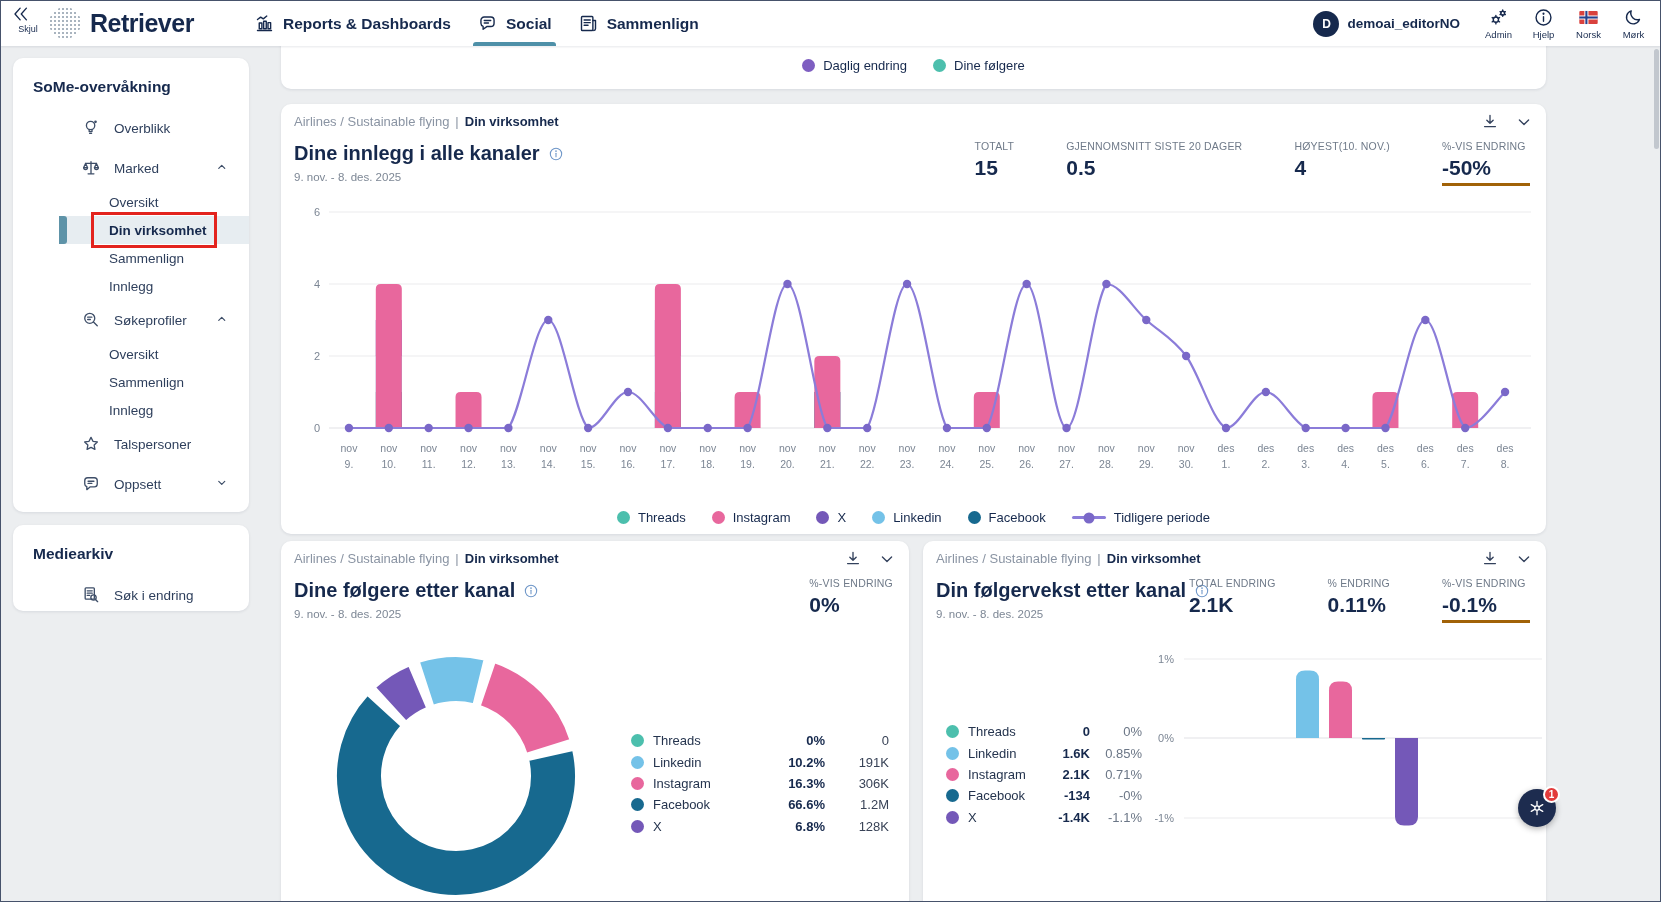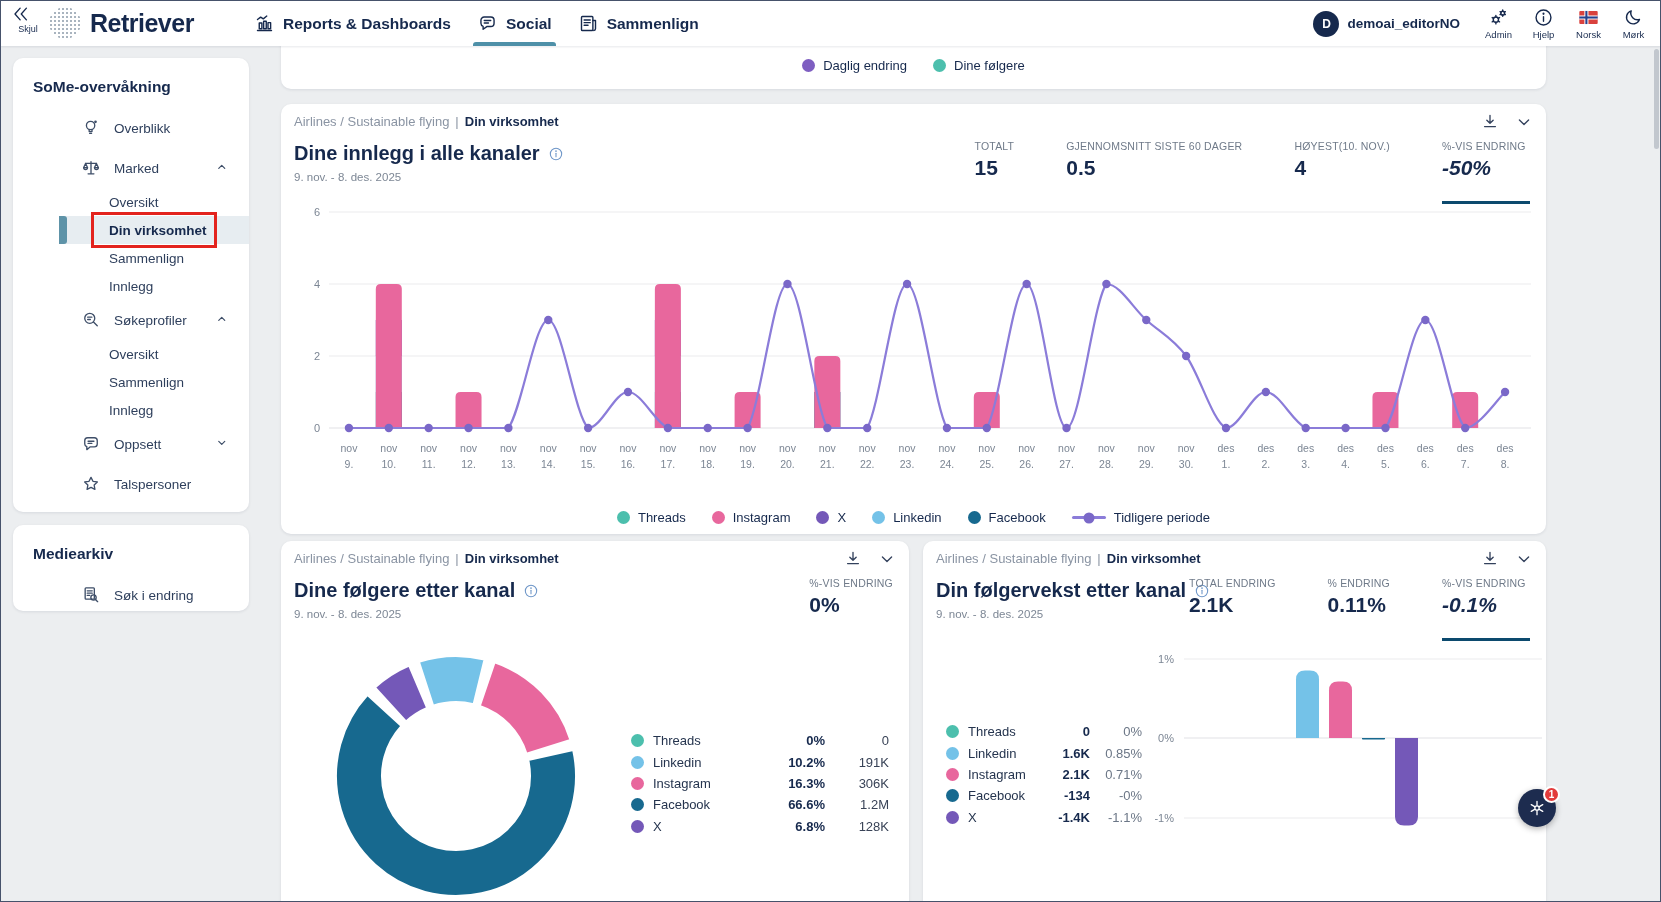--- a/index.html
+++ b/index.html
@@ -42,21 +42,21 @@
   .crumb .cur { color:#16294d; font-weight:700; }
   .crumb .sep { margin:0 6px; }
   .card-icons { position:absolute; top:8px; right:12px; display:flex; gap:14px; color:#33415c; }
   .card-icons .cbtn { cursor:pointer; }
   .title-block { position:absolute; top:38px; left:13px; }
   .card-title { font-size:20px; font-weight:700; color:#16294d; display:flex; align-items:center; gap:8px; }
   .card-date { font-size:11.5px; color:#7d8795; margin-top:6px; }
   .stats { position:absolute; top:36px; right:16px; display:flex; gap:52px; }
   .stat-label { font-size:10.5px; color:#6f7a89; letter-spacing:.2px; white-space:nowrap; }
   .stat-value { font-size:21px; font-weight:700; color:#16294d; margin-top:4px; }
-  .stat-value.u { border-bottom:3px solid #0c4a6e; padding-bottom:21px; min-width:88px;font-style:italic; }
+  .stat-value.u { border-bottom:3px solid #a16207; padding-bottom:3px; min-width:88px; }
 
   
   .side-title { padding:20px 0 0 20px; font-size:15.5px; font-weight:700; color:#16294d; }
   .s-items { margin-top:12px; }
   .s-item { position:relative; display:flex; align-items:center; font-size:13.5px;
             color:#2e3f5c; cursor:pointer;margin-left:46px; }
   .s-item.lvl0 { height:40px; padding-left:22px; gap:13px; }
   .s-item.lvl1 { height:28px; padding-left:50px; }
   .s-item .chev { position:absolute; right:16px; color:#3e4e68; }
   .s-item.active { background:#e7edf1; font-weight:700; color:#16294d; }
@@ -257,38 +257,38 @@
           </div>
           <div class="s-item lvl1">
             <span>Sammenlign</span>
           </div>
           <div class="s-item lvl1">
             <span>Innlegg</span>
           </div>
           <div class="s-item lvl0">
             <span class="icon s-icon">
               <svg width="20" height="20" viewBox="0 0 24 24" fill="none" stroke="currentColor" stroke-width="1.6" stroke-linecap="round" stroke-linejoin="round">
+                <path d="M12 4l2.35 4.76 5.25.76-3.8 3.7.9 5.23L12 16l-4.7 2.45.9-5.23-3.8-3.7 5.25-.76z"></path>
+              </svg>
+            </span>
+            <span>Talspersoner</span>
+          </div>
+          <div class="s-item lvl0">
+            <span class="icon s-icon">
+              <svg width="20" height="20" viewBox="0 0 24 24" fill="none" stroke="currentColor" stroke-width="1.6" stroke-linecap="round" stroke-linejoin="round">
                 <path d="M4.5 8a3.5 3.5 0 0 1 3.5-3.5h8A3.5 3.5 0 0 1 19.5 8v4a3.5 3.5 0 0 1-3.5 3.5h-5.2L7 18.8v-3.5A3.5 3.5 0 0 1 4.5 12z"></path>
                 <path d="M8.5 8.7h7M8.5 11.3h4.5"></path>
               </svg>
             </span>
             <span>Oppsett</span>
             <span class="chev icon">
               <svg width="18" height="18" viewBox="0 0 24 24" fill="none" stroke="currentColor" stroke-width="1.6" stroke-linecap="round" stroke-linejoin="round">
                 <path d="M5 8.5l4 4 4-4"></path>
               </svg>
             </span>
-          </div>
-          <div class="s-item lvl0">
-            <span class="icon s-icon">
-              <svg width="20" height="20" viewBox="0 0 24 24" fill="none" stroke="currentColor" stroke-width="1.6" stroke-linecap="round" stroke-linejoin="round">
-                <path d="M12 4l2.35 4.76 5.25.76-3.8 3.7.9 5.23L12 16l-4.7 2.45.9-5.23-3.8-3.7 5.25-.76z"></path>
-              </svg>
-            </span>
-            <span>Talspersoner</span>
           </div>
         </div>
     </div>
     <div class="card" style="left:12px;top:524px;width:236px;height:86px">
       <div class="side-title">Mediearkiv</div>
       <div class="s-items" id="archiveItems">
           <div class="s-item lvl0">
             <span class="icon s-icon">
               <svg width="20" height="20" viewBox="0 0 24 24" fill="none" stroke="currentColor" stroke-width="1.6" stroke-linecap="round" stroke-linejoin="round">
                 <rect x="5" y="3.5" width="11" height="13.5" rx="1"></rect>
@@ -344,21 +344,21 @@
           </span>
         </div>
       <div class="card-date">9. nov. - 8. des. 2025</div>
     </div>
     <div class="stats" id="postsStats">
         <div class="stat">
           <div class="stat-label">TOTALT</div>
           <div class="stat-value">15</div>
         </div>
         <div class="stat">
-          <div class="stat-label">GJENNOMSNITT SISTE 60 DAGER</div>
+          <div class="stat-label">GJENNOMSNITT SISTE 20 DAGER</div>
           <div class="stat-value">0.5</div>
         </div>
         <div class="stat">
           <div class="stat-label">HØYEST(10. NOV.)</div>
           <div class="stat-value">4</div>
         </div>
         <div class="stat">
           <div class="stat-label">%-VIS ENDRING</div>
           <div class="stat-value u">-50%</div>
         </div>

